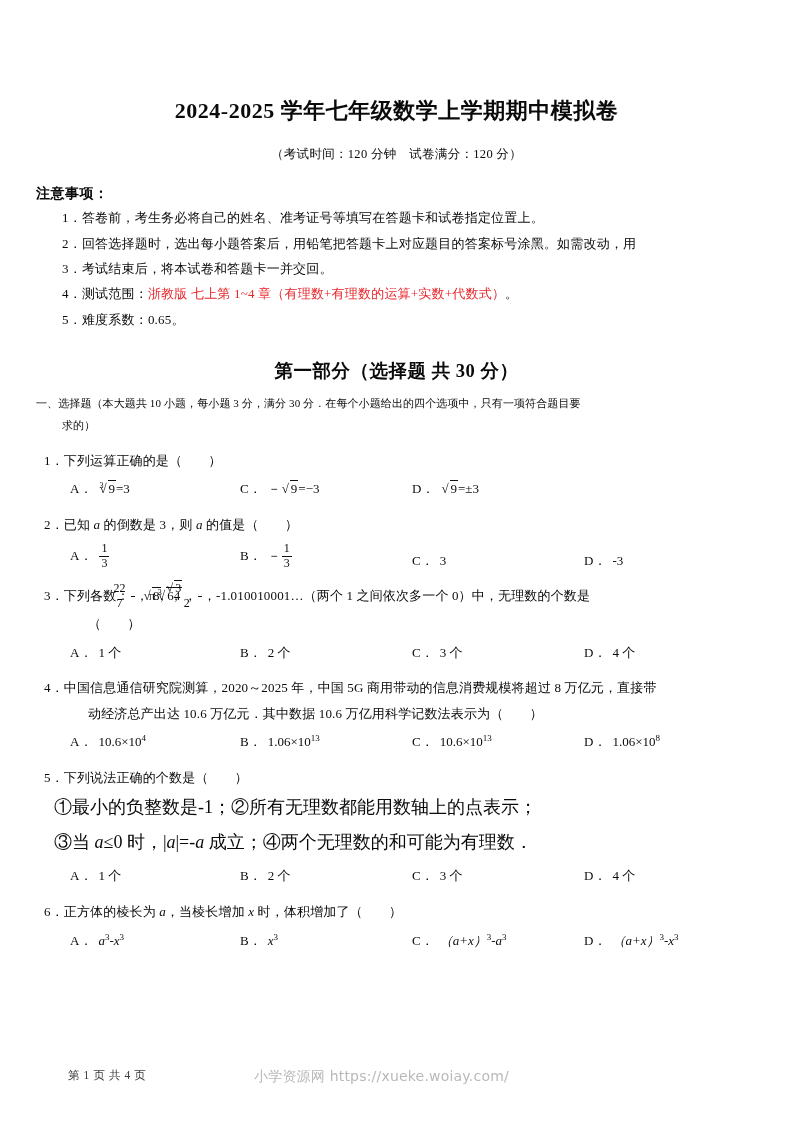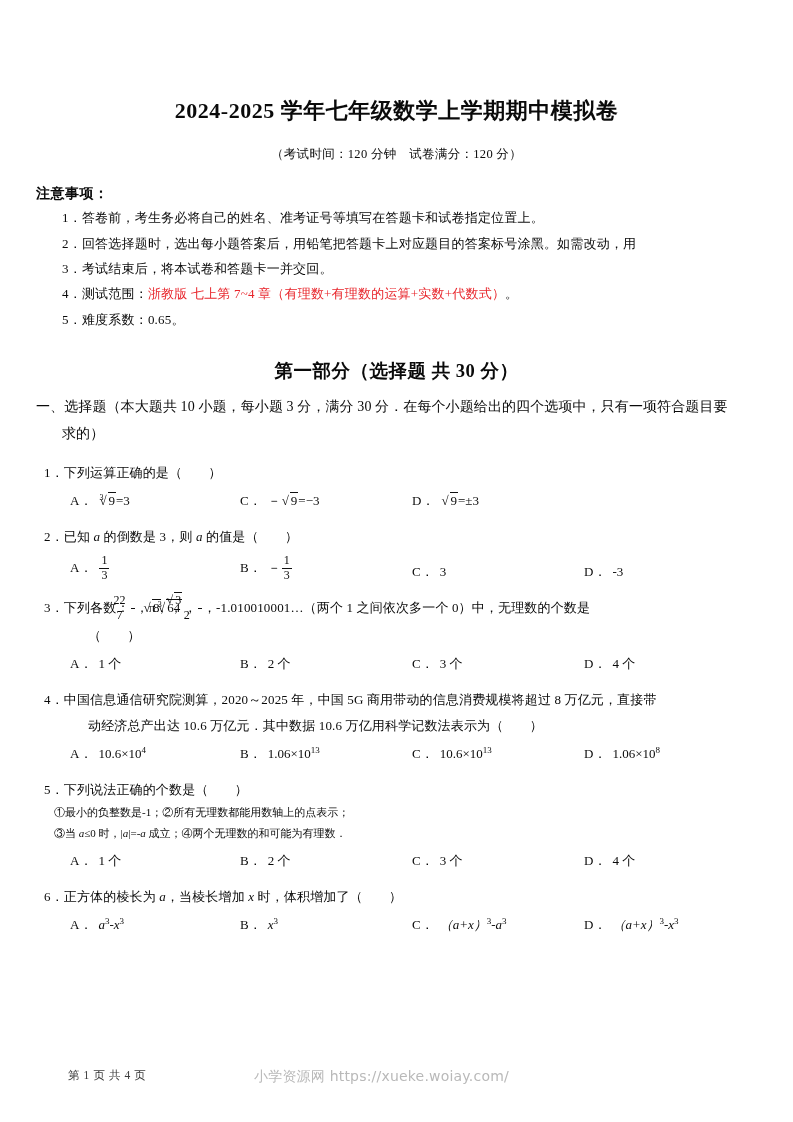--- a/index.html
+++ b/index.html
@@ -66,21 +66,21 @@
   
   .part-heading {
     text-align: center;
     font-size: 18.5px;
     font-weight: bold;
     margin-top: 26px;
     margin-bottom: 10px;
     letter-spacing: 0.5px;
   }
   .section-lead {
-    font-size: 14px;
+    font-size: 11px;
     line-height: 1.95;
     letter-spacing: 0.1px;
     text-align: justify;
   }
   .section-lead .lead-second {
     display: block;
     text-indent: 26px;
   }
 
   
@@ -96,21 +96,21 @@
     margin-left: 8px;
   }
   .q-stem .stem-cont,
   .q-sub {
     display: block;
     text-indent: 0;
     padding-left: 0;
     margin-left: 18px;
   }
   .q-sub {
-    font-size: 11px;
+    font-size: 18px;
     line-height: 1.95;
   }
   .options {
     display: flex;
     font-size: 13px;
     margin-top: 6px;
     margin-left: 34px;
     align-items: flex-end;
     line-height: 1.6;
   }
@@ -192,21 +192,21 @@
 
 <div class="page">
 
   <h1 class="doc-title">2024-2025 学年七年级数学上学期期中模拟卷</h1>
   <div class="exam-meta">（考试时间：120 分钟　试卷满分：120 分）</div>
 
   <div class="notice-heading">注意事项：</div>
   <div class="notice-item">1．答卷前，考生务必将自己的姓名、准考证号等填写在答题卡和试卷指定位置上。</div>
   <div class="notice-item">2．回答选择题时，选出每小题答案后，用铅笔把答题卡上对应题目的答案标号涂黑。如需改动，用</div>
   <div class="notice-item">3．考试结束后，将本试卷和答题卡一并交回。</div>
-  <div class="notice-item"><span>4．测试范围：</span><span class="scope-red">浙教版 七上第 7~4 章（有理数+有理数的运算+实数+代数式）</span><span>。</span></div>
+  <div class="notice-item"><span>4．测试范围：</span><span class="scope-red">浙教版 七上第 1~4 章（有理数+有理数的运算+实数+代数式）</span><span>。</span></div>
   <div class="notice-item">5．难度系数：0.65。</div>
 
   <div class="part-heading">第一部分（选择题  共 30 分）</div>
   <div class="section-lead"><span>一、选择题（本大题共 10 小题，每小题 3 分，满分 30 分．在每个小题给出的四个选项中，只有一项符合题目要</span><span class="lead-second">求的）</span></div>
 
   <div class="question">
     <div class="q-stem"><span>1．</span><span>下列运算正确的是（　　）</span></div>
     <div class="options">
       <div class="opt"><span class="opt-label">A．</span><span class="rad"><span class="idx">3</span>√<span class="radicand">9</span></span><span>=3</span></div>
       <div class="opt"><span class="opt-label">C．</span><span>－</span><span class="rad">√<span class="radicand">9</span></span><span>=−3</span></div>

